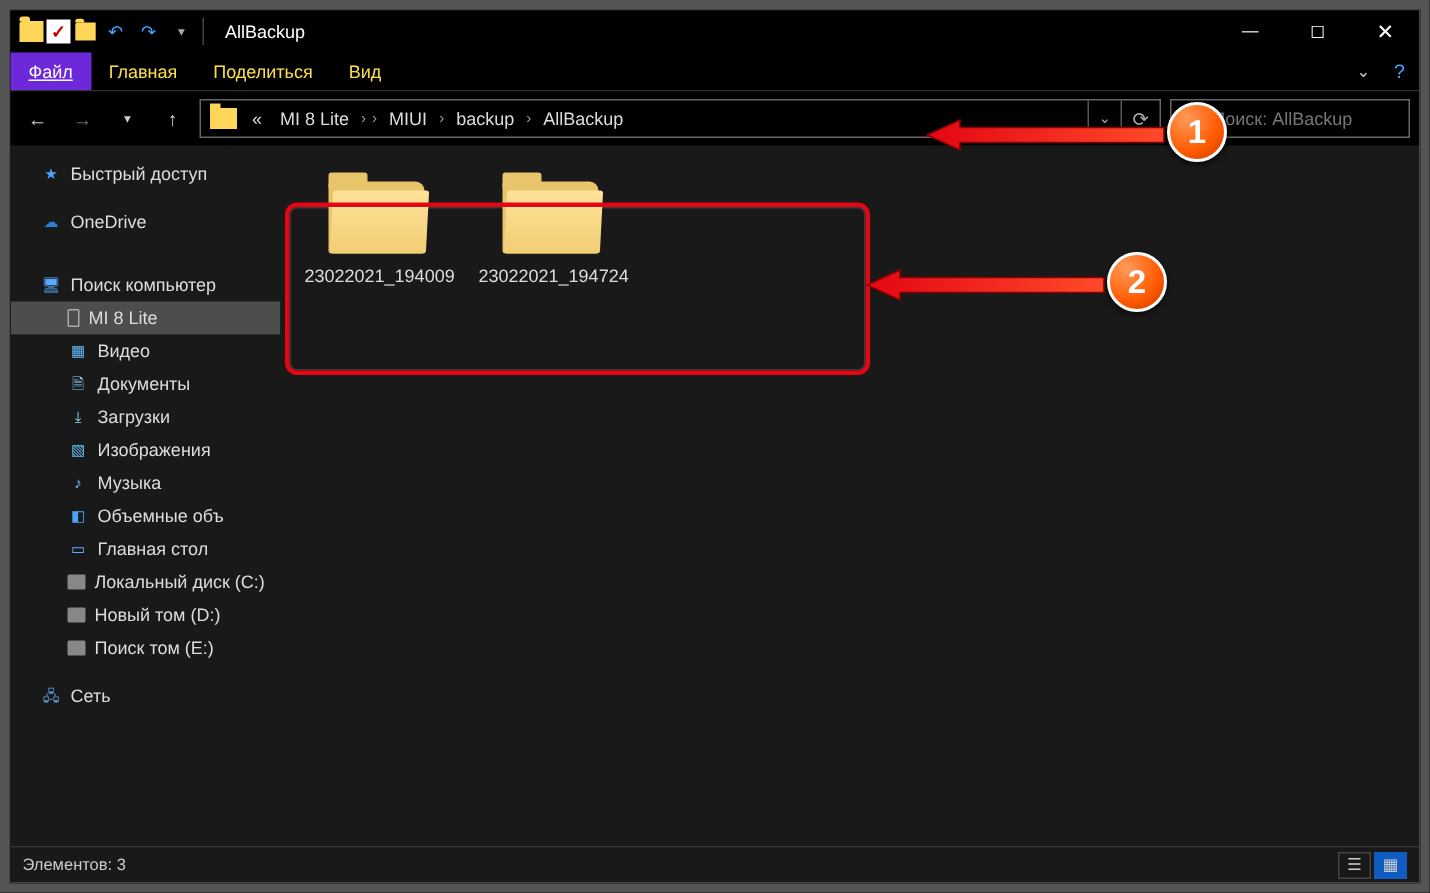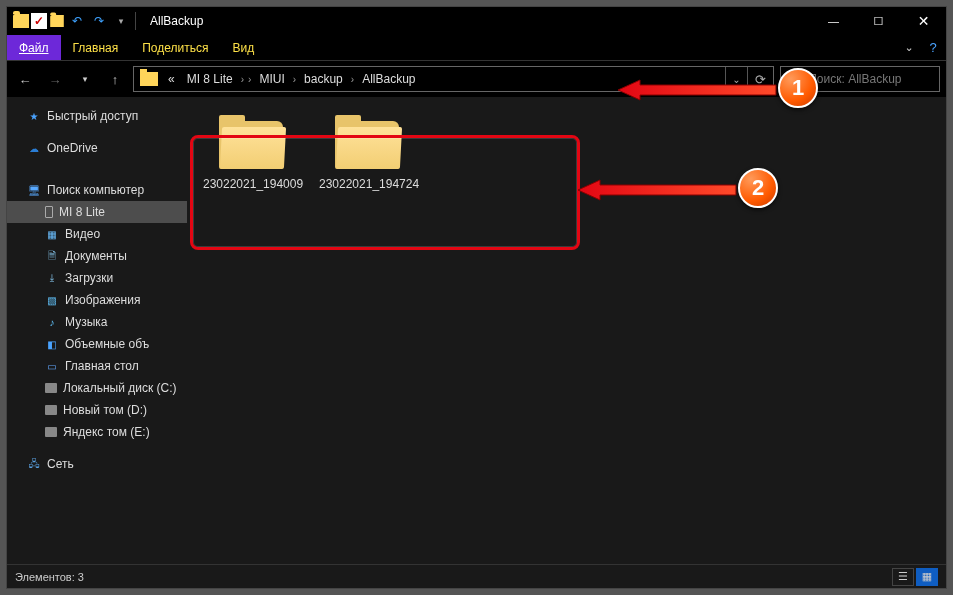--- a/index.html
+++ b/index.html
@@ -190,21 +190,21 @@
       <div class="item indent">
           <span class="ico disk"></span>
           <span>Локальный диск (C:)</span>
         </div>
       <div class="item indent">
           <span class="ico disk"></span>
           <span>Новый том (D:)</span>
         </div>
       <div class="item indent">
           <span class="ico disk"></span>
-          <span>Яндекс том (E:)</span>
+          <span>Поиск том (E:)</span>
         </div>
       <div class="gap"></div>
       <div class="item">
           <span class="ico net">🖧</span>
           <span>Сеть</span>
         </div>
     </div>
 
     <div class="content">
       <div class="folders">

